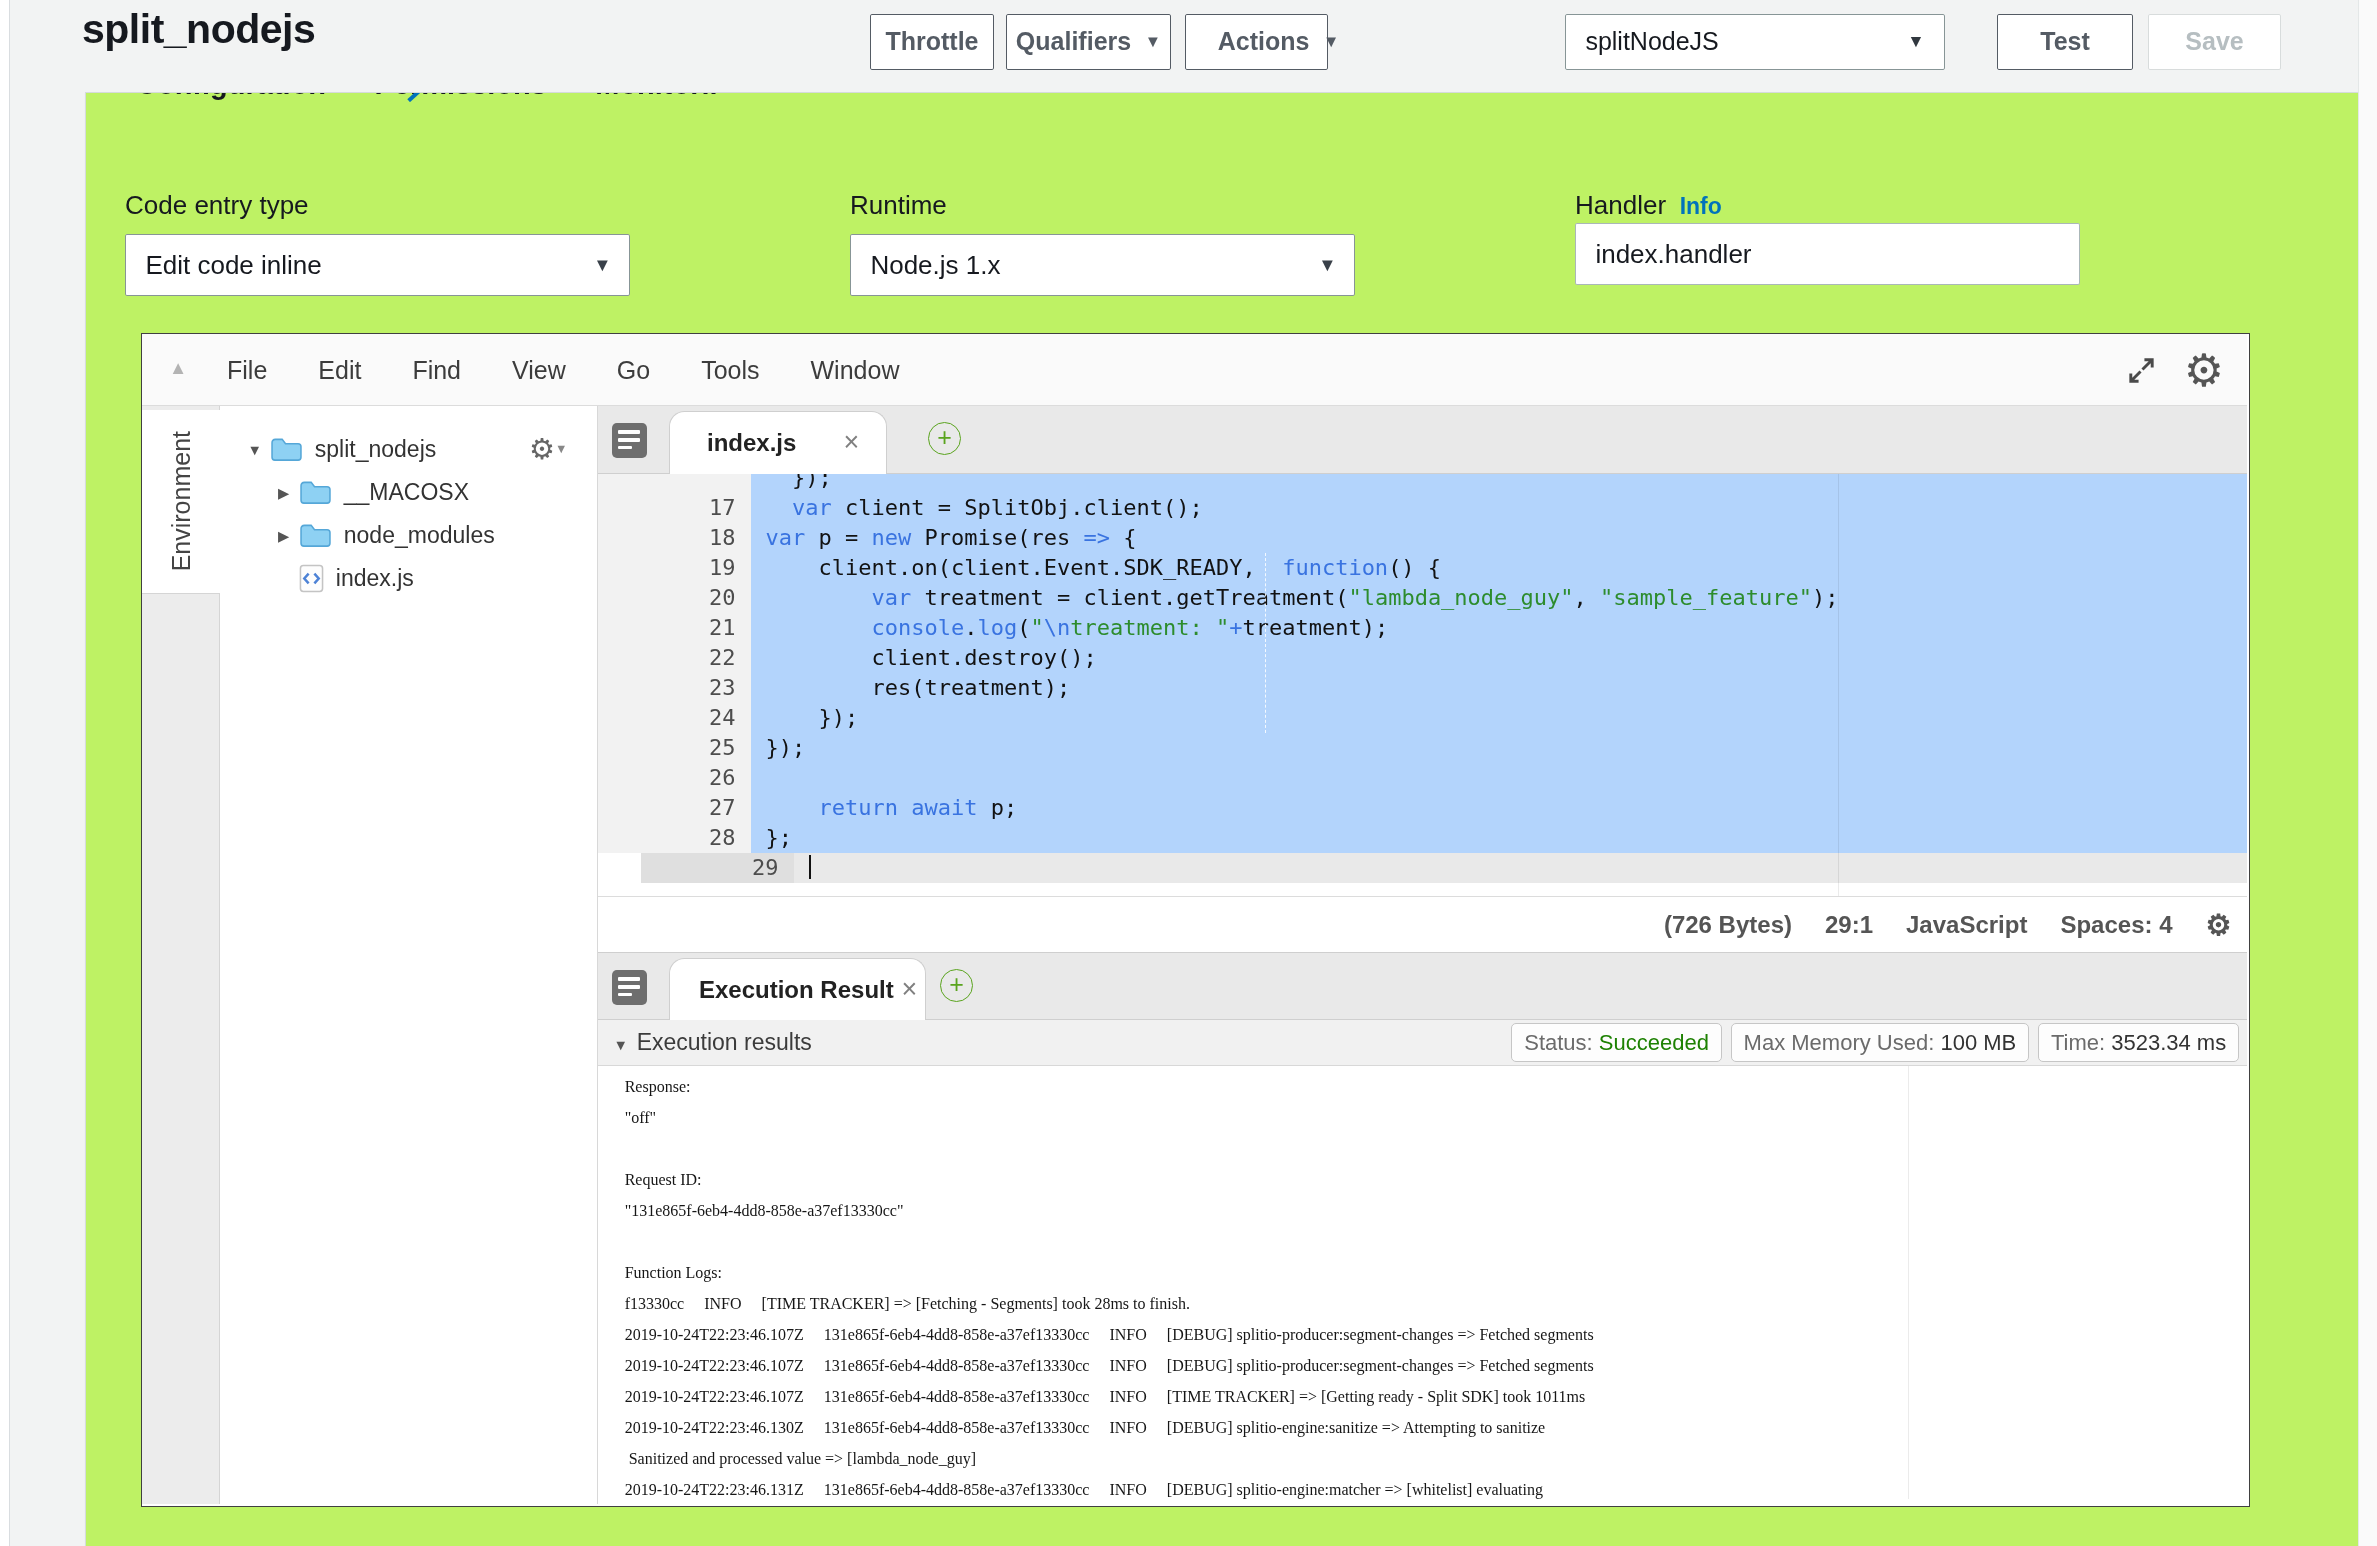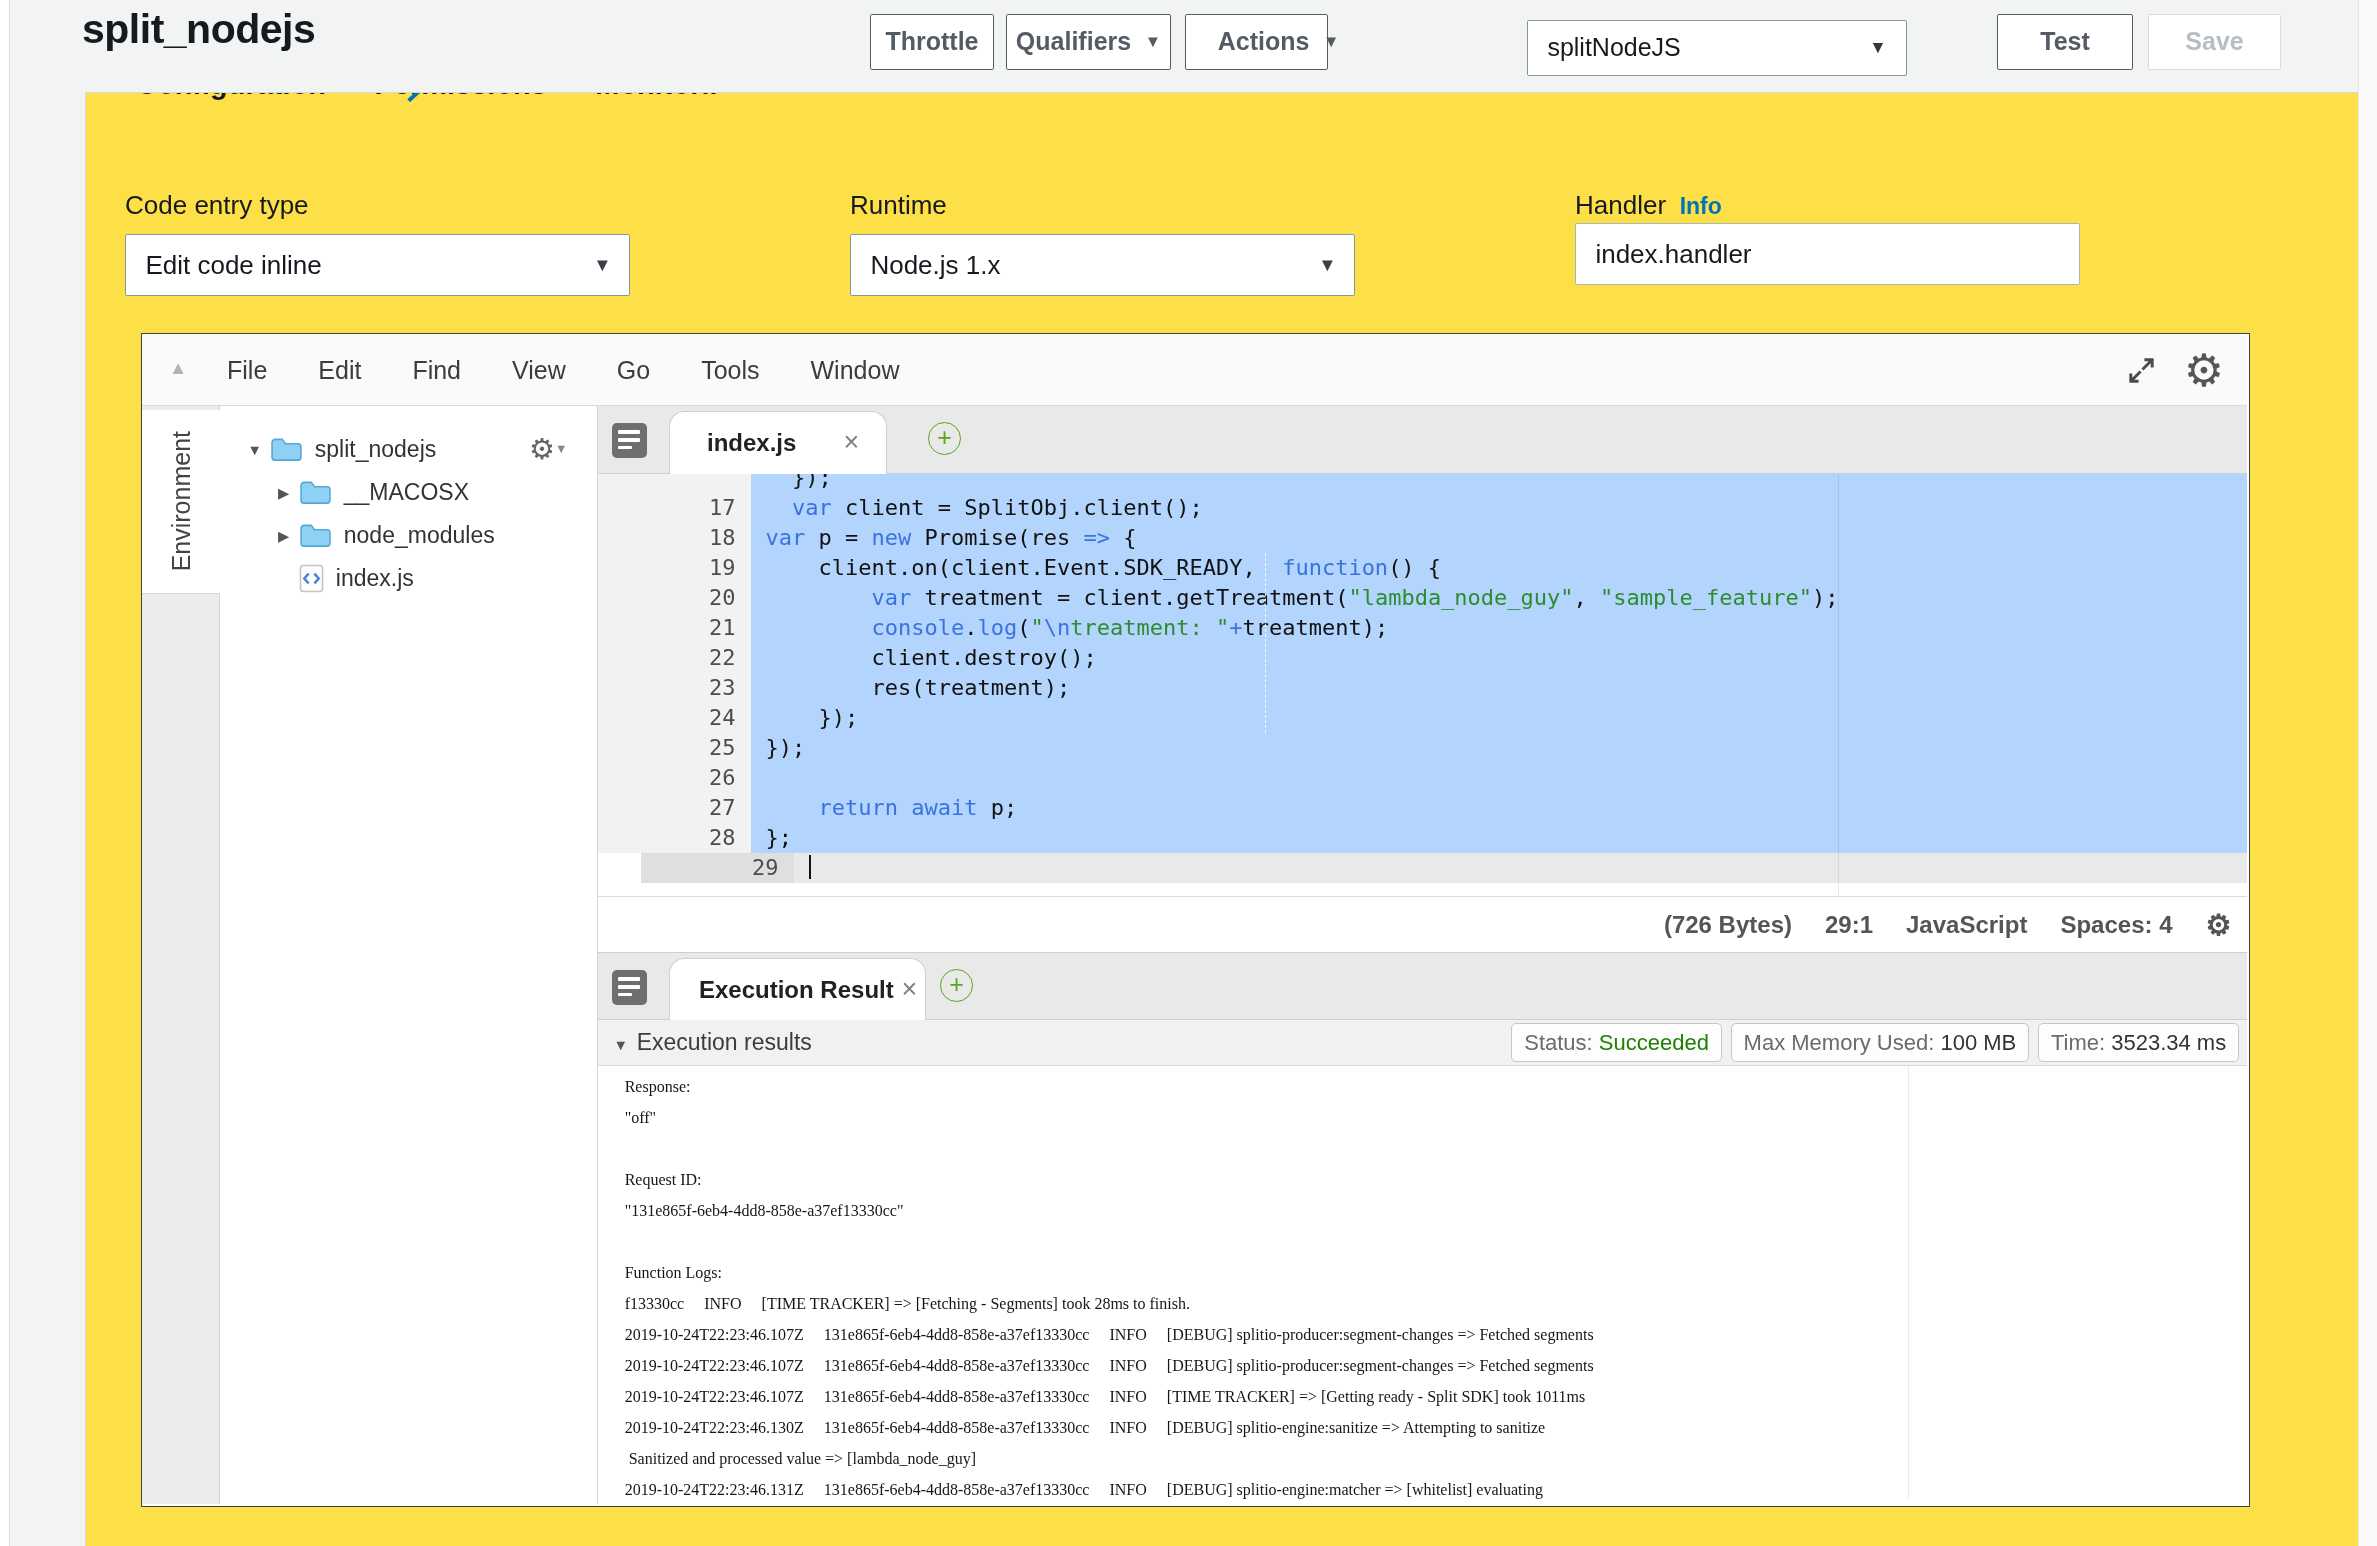--- a/index.html
+++ b/index.html
@@ -12,21 +12,21 @@
   .page-title { position:absolute; left:82px; top:5.8px; font-size:41px; font-weight:700; color:#16191f; letter-spacing:-0.5px; }
   .btn { position:absolute; top:13.6px; height:56px; background:#fff; border:1.9px solid #545b64; border-radius:1.9px;
          font-size:25px; font-weight:700; color:#545b64; display:flex; align-items:center; justify-content:center; gap:13.6px; cursor:pointer; }
   .btn .caret { font-size:16.5px; color:#545b64; }
   .btn.disabled { border:1.9px solid #d8dcdc; color:#b6bec1; }
   .toolbar-select { position:absolute; top:13.6px; height:56px; background:#fff; border:1px solid #879596; border-radius:1.9px;
          font-size:25px; color:#16191f; display:flex; align-items:center; padding:0 19.4px; cursor:pointer; }
   .toolbar-select .caret { margin-left:auto; font-size:17.5px; color:#31383f; }
 
   
-  .card { position:absolute; left:85px; top:92px; width:2283px; height:1455px; background:#fde047;
+  .card { position:absolute; left:85px; top:92px; width:2283px; height:1455px; background:#bef264;
           border:1px solid #d5dbdb; border-bottom:none; box-shadow:0 1px 1px rgba(0,0,0,.05); }
   .clipped-row { position:absolute; left:50px; top:0; width:582px; height:8.7px; overflow:hidden; }
   .clipped-row span { display:block; margin-top:-25px; font-size:29px; font-weight:700; color:#16191f; white-space:pre; }
   .clipped-tick { position:absolute; left:320px; top:0px; width:15.5px; height:8.7px; overflow:hidden; }
   .clipped-tick i { display:block; width:3.9px; height:13.6px; background:#0073bb; transform:rotate(48deg); margin-left:5.8px; margin-top:-3.9px; }
 
   .field-label { position:absolute; font-size:26px; color:#16191f; }
   .info-link { color:#0073bb; font-weight:700; font-size:23px; margin-left:13.6px; cursor:pointer; }
   .field { position:absolute; width:505px; height:62px; border:1px solid #879596; border-radius:1.9px; background:#fff;
            font-size:26px; color:#16191f; display:flex; align-items:center; padding:0 17.5px 0 19.4px; }
@@ -117,21 +117,21 @@
     <span>Throttle</span>
   </div>
   <div class="btn" style="left:1006px;width:165px;">
     <span>Qualifiers</span>
     <span class="caret">▼</span>
   </div>
   <div class="btn" style="left:1185px;width:143px;padding-left:44px;">
     <span>Actions</span>
     <span class="caret">▼</span>
   </div>
-  <div class="toolbar-select" style="left:1527px;width:380px;margin-top:6px;">
+  <div class="toolbar-select" style="left:1565px;width:380px;">
     <span>splitNodeJS</span>
     <span class="caret">▼</span>
   </div>
   <div class="btn" style="left:1997px;width:136px;">
     <span>Test</span>
   </div>
   <div class="btn disabled" style="left:2148px;width:133px;">
     <span>Save</span>
   </div>
 

